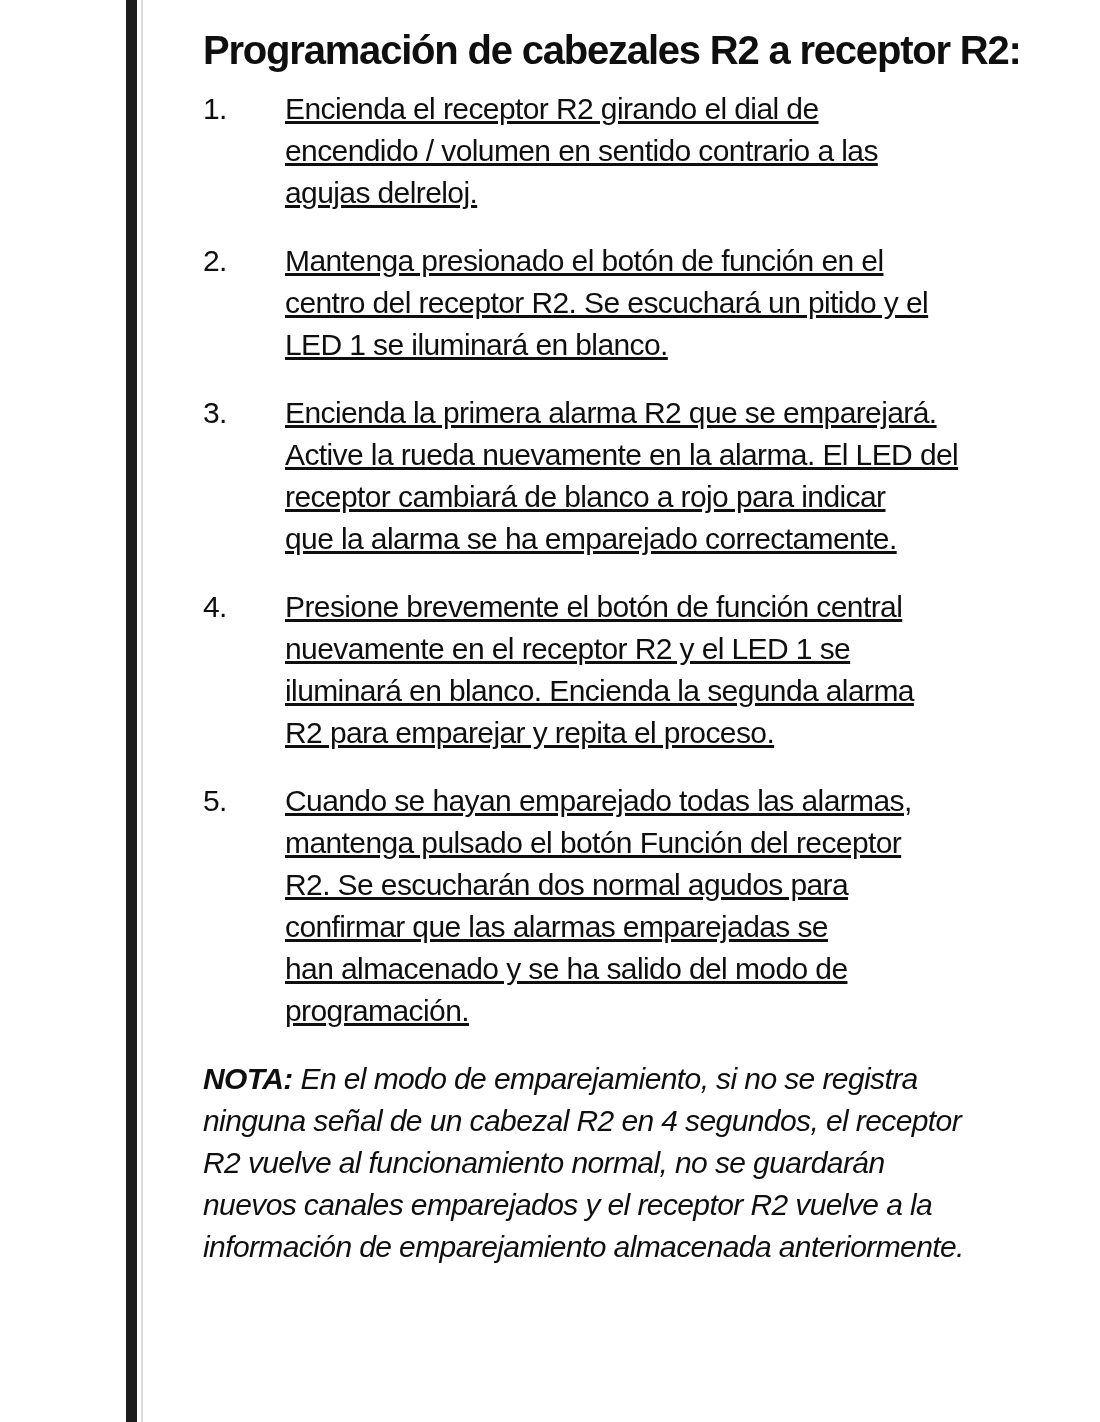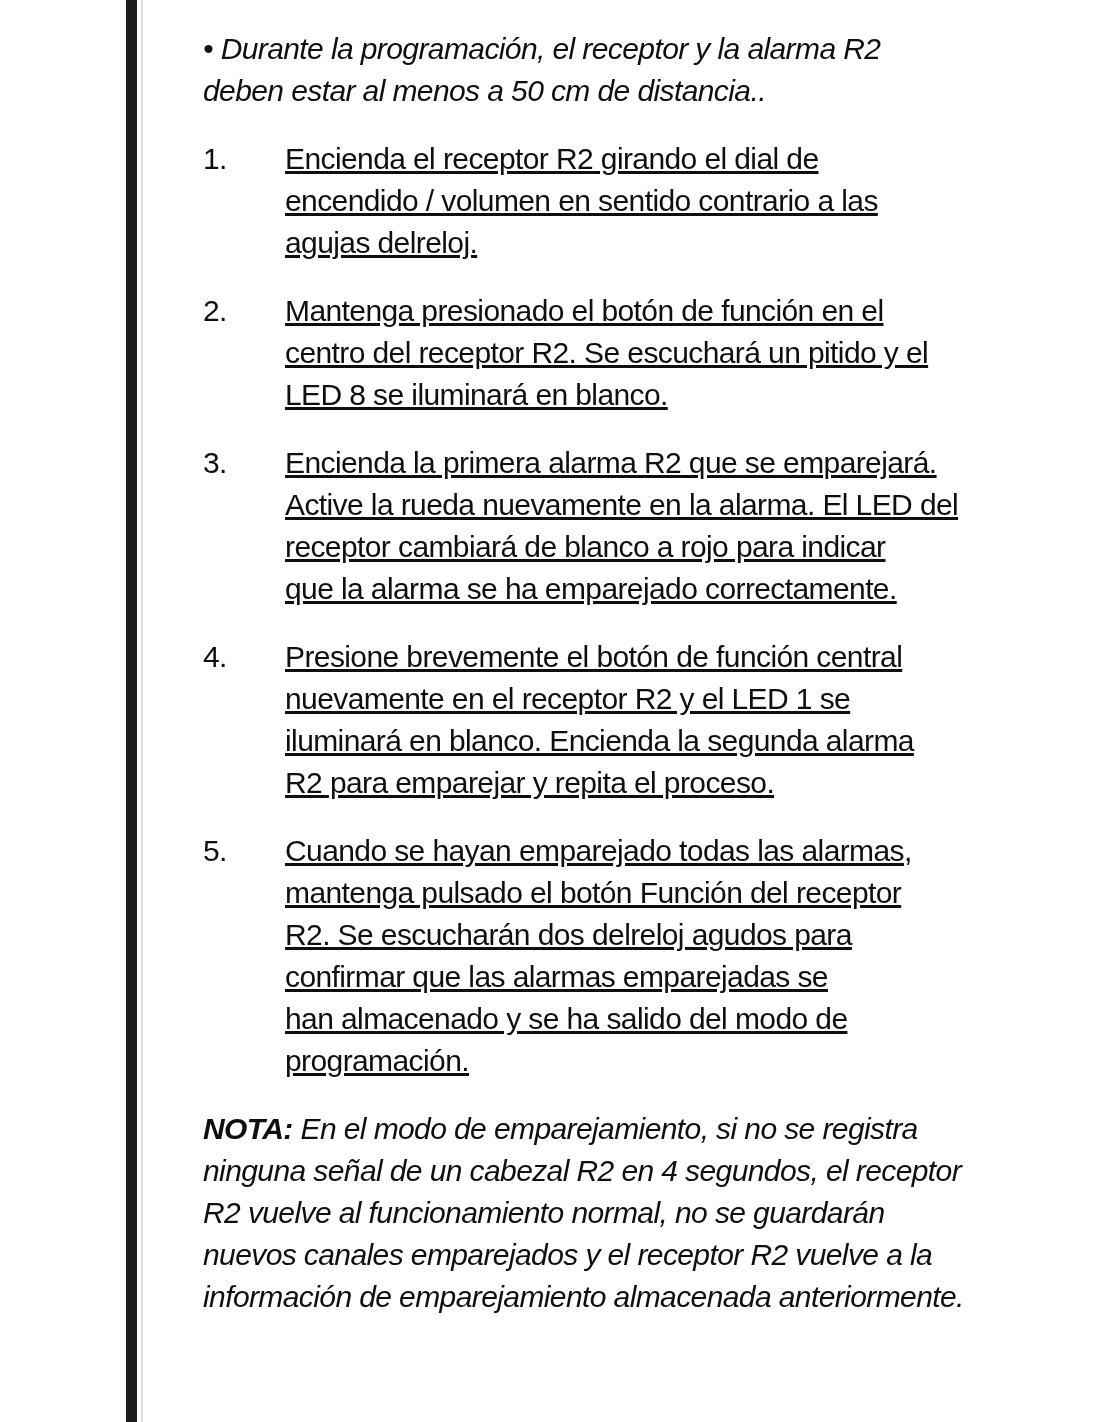--- a/index.html
+++ b/index.html
@@ -85,36 +85,35 @@
   }
 </style>
 </head>
 <body>
 
 <div class="left-rule"></div>
 <div class="page-edge-line"></div>
 
 <div class="content">
 
+  <h1 class="doc-title">Programación de cabezales R2 a receptor R2:</h1>
 
-  <p class="intro-bullet">• Durante la programación, el receptor y la alarma R2
-deben estar al menos a 50 cm de distancia..</p>
 
   <div class="step">
       <span class="step-number">1.</span>
       <span class="step-text">Encienda el receptor R2 girando el dial de
 encendido / volumen en sentido contrario a las
 agujas delreloj.</span>
     </div>
 
   <div class="step">
       <span class="step-number">2.</span>
       <span class="step-text">Mantenga presionado el botón de función en el
 centro del receptor R2. Se escuchará un pitido y el
-LED 8 se iluminará en blanco.</span>
+LED 1 se iluminará en blanco.</span>
     </div>
 
   <div class="step">
       <span class="step-number">3.</span>
       <span class="step-text">Encienda la primera alarma R2 que se emparejará.
 Active la rueda nuevamente en la alarma. El LED del
 receptor cambiará de blanco a rojo para indicar
 que la alarma se ha emparejado correctamente.</span>
     </div>
 
@@ -123,21 +122,21 @@
       <span class="step-text">Presione brevemente el botón de función central
 nuevamente en el receptor R2 y el LED 1 se
 iluminará en blanco. Encienda la segunda alarma
 R2 para emparejar y repita el proceso.</span>
     </div>
 
   <div class="step">
       <span class="step-number">5.</span>
       <span class="step-text">Cuando se hayan emparejado todas las alarmas,
 mantenga pulsado el botón Función del receptor
-R2. Se escucharán dos delreloj agudos para
+R2. Se escucharán dos normal agudos para
 confirmar que las alarmas emparejadas se
 han almacenado y se ha salido del modo de
 programación.</span>
     </div>
 
   <p class="note-paragraph"><strong class="note-label">NOTA:</strong> <span>En el modo de emparejamiento, si no se registra
 ninguna señal de un cabezal R2 en 4 segundos, el receptor
 R2 vuelve al funcionamiento normal, no se guardarán
 nuevos canales emparejados y el receptor R2 vuelve a la
 información de emparejamiento almacenada anteriormente.</span></p>

